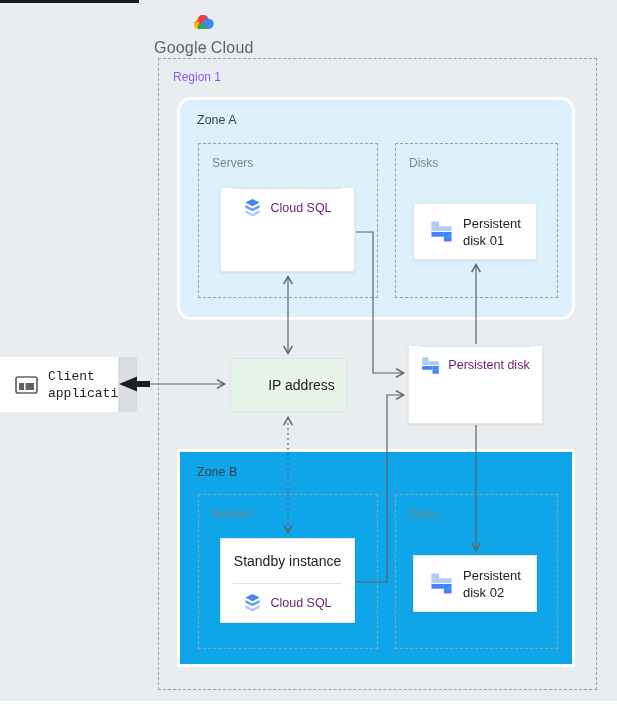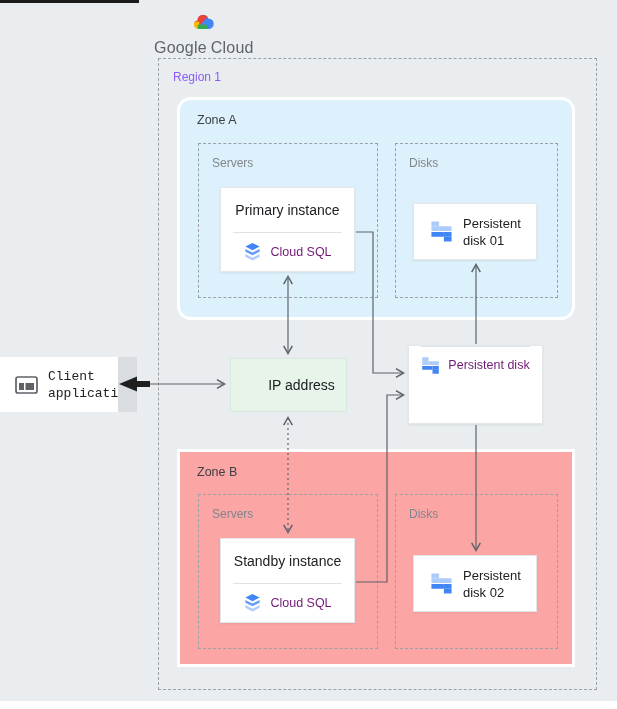--- a/index.html
+++ b/index.html
@@ -15,21 +15,21 @@
   .brand-text .g{font-weight:500;}
   .brand-text .c{font-weight:400;margin-left:4px;}
 
   
   .region{position:absolute;left:158px;top:58px;width:437px;height:630px;border:1px dashed #9aa0a6;}
   .region-label{position:absolute;left:14px;top:11px;font-size:12px;color:#8b5cf6;text-align:center;}
 
   
   .zone{position:absolute;border:3px solid #ffffff;box-sizing:border-box;}
   .zone-a{left:177px;top:97px;width:398px;height:223px;background:#ddf1fc;border-radius:14px;}
-  .zone-b{left:177px;top:449px;width:398px;height:218px;background:#fca5a5;}
+  .zone-b{left:177px;top:449px;width:398px;height:218px;background:#0ea5e9;}
   .zone-label{position:absolute;left:17px;top:13px;font-size:12.5px;color:#3c4043;}
 
   
   .group{position:absolute;border:1px dashed #9aa0a6;}
   .group-label{position:absolute;left:13px;top:12px;font-size:12px;color:#80868b;}
   .servers-a{left:198px;top:143px;width:178px;height:153px;}
   .disks-a{left:395px;top:143px;width:161px;height:153px;}
   .servers-b{left:198px;top:494px;width:178px;height:153px;}
   .disks-b{left:395px;top:494px;width:161px;height:153px;}
 
@@ -112,21 +112,20 @@
     <div class="zone-label">Zone B</div>
   </div>
   <div class="group servers-b">
     <div class="group-label">Servers</div>
   </div>
   <div class="group disks-b">
     <div class="group-label">Disks</div>
   </div>
 
   <div class="card instance-card primary-card">
-    <div class="card-title">Primary instance</div>
     <div class="card-divider"></div>
     <div class="product-row">
       <svg class="icon" width="19" height="21" viewBox="0 0 24 26">
         <path d="M12 1 L21 5.5 L12 10 L3 5.5 Z" fill="#4285f4"></path>
         <path d="M3 8.5 L12 13 L21 8.5 L21 12 L12 16.5 L3 12 Z" fill="#669df6"></path>
         <path d="M3 15 L12 19.5 L21 15 L21 18.5 L12 23 L3 18.5 Z" fill="#aecbfa"></path>
       </svg>
       <span class="product-label">Cloud SQL</span>
     </div>
   </div>

